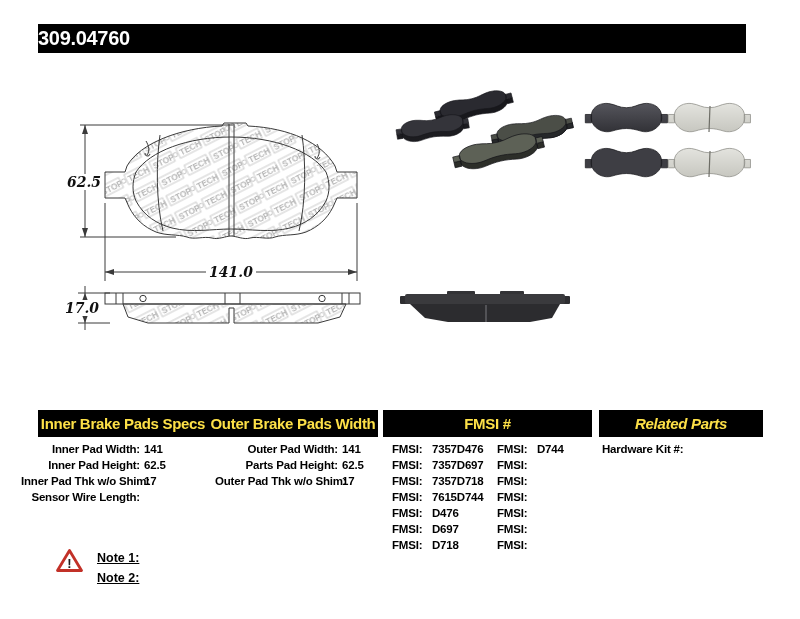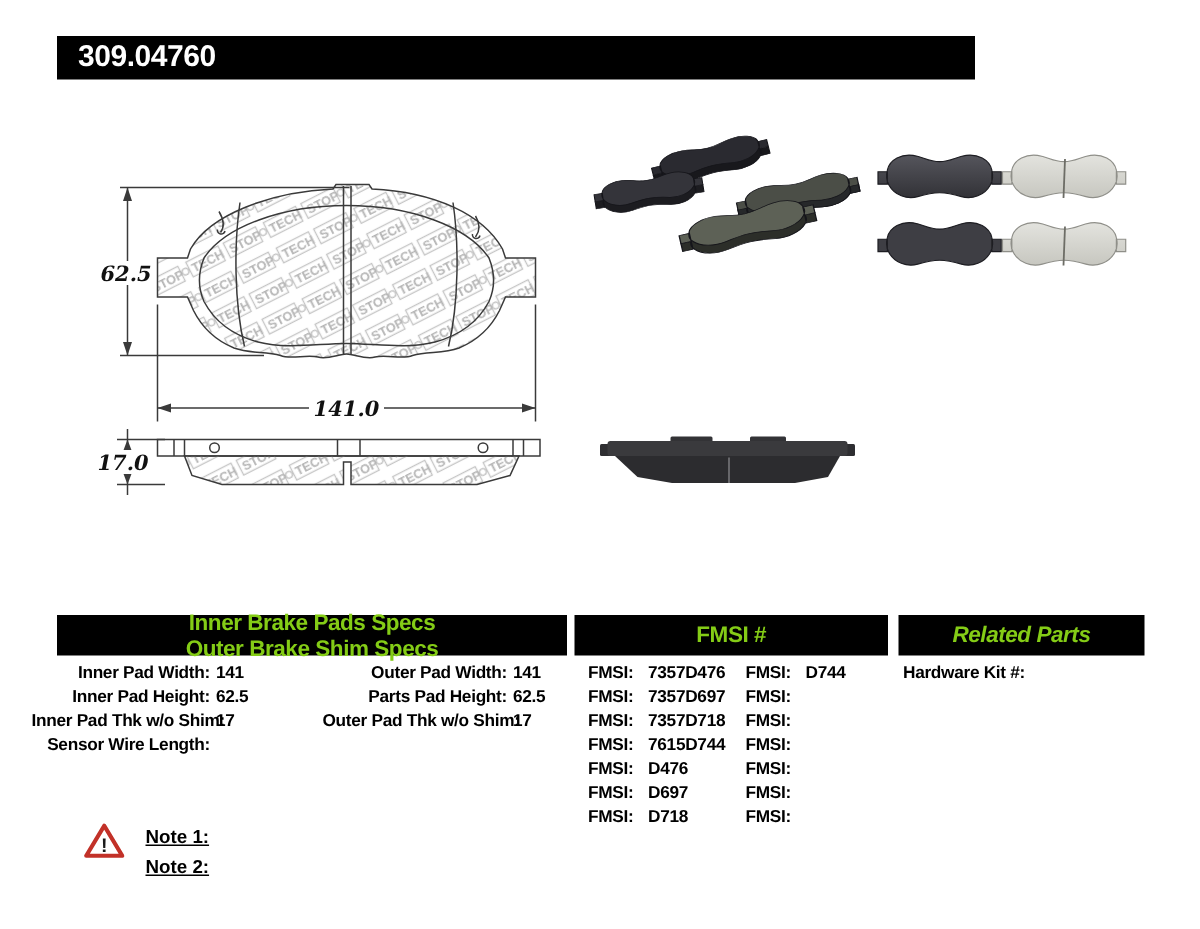--- a/index.html
+++ b/index.html
@@ -1,22 +1,22 @@
 <!DOCTYPE html>
 <html><head>
 <meta charset="utf-8">
 <style>
   html,body{margin:0;padding:0;background:#fff;}
   .page{position:relative;width:800px;height:619px;background:#ffffff;overflow:hidden;
         font-family:"Liberation Sans",sans-serif;color:#000;}
-  .title-bar{position:absolute;left:38px;top:24px;width:612px;height:29px;background:#000;
+  .title-bar{position:absolute;left:38px;top:24px;width:708px;height:29px;background:#000;
         color:#fff;display:flex;justify-content:space-between;align-items:center;
-        padding:0 14px;box-sizing:border-box;font-size:20px;font-weight:bold;letter-spacing:-0.3px;}
-  .bar{position:absolute;top:410px;height:27px;background:#000;color:#84cc16;display:flex;
-        align-items:center;justify-content:center;font-size:15px;font-weight:bold;letter-spacing:-0.3px;flex-direction:column;}
+        padding:0 0;box-sizing:border-box;font-size:20px;font-weight:bold;letter-spacing:-0.3px;}
+  .bar{position:absolute;top:410px;height:27px;background:#000;color:#fde047;display:flex;
+        align-items:center;justify-content:center;font-size:15px;font-weight:bold;letter-spacing:-0.3px;}
   .bar-specs{left:38px;width:340px;}
   .bar-specs .half{width:50%;text-align:center;}
   .bar-fmsi{left:383px;width:209px;}
   .bar-related{left:599px;width:164px;font-style:italic;}
   .rows{position:absolute;top:441px;}
   .row{display:flex;height:16px;line-height:16px;font-size:11.5px;font-weight:bold;letter-spacing:-0.2px;white-space:nowrap;}
   .lbl{text-align:right;}
   .val{margin-left:4px;text-align:left;}
   .inner-rows{left:21px;}   .inner-rows .lbl{width:119px;}
   .outer-rows{left:215px;}  .outer-rows .lbl{width:123px;}
@@ -153,21 +153,21 @@
       <rect x="447" y="291" width="28" height="5" rx="1" fill="#333336"></rect>
       <rect x="500" y="291" width="24" height="5" rx="1" fill="#333336"></rect>
       <rect x="405" y="294" width="160" height="10" rx="2" fill="#3a3a3d"></rect>
       <path d="M410,304 L560,304 L552,318 L530,322 L448,322 L425,318 Z" fill="#2c2c2f"></path>
       <line x1="486" y1="305" x2="486" y2="322" stroke="#6e6e72" stroke-width="1.2"></line>
     </g>
   </svg>
 
   <div class="bar bar-specs">
     <span class="half">Inner Brake Pads Specs</span>
-    <span class="half">Outer Brake Shim Specs</span>
+    <span class="half">Outer Brake Pads Width</span>
   </div>
   <div class="bar bar-fmsi">
     <span>FMSI #</span>
   </div>
   <div class="bar bar-related">
     <span>Related Parts</span>
   </div>
 
   <div class="rows inner-rows">
     <div class="row">

